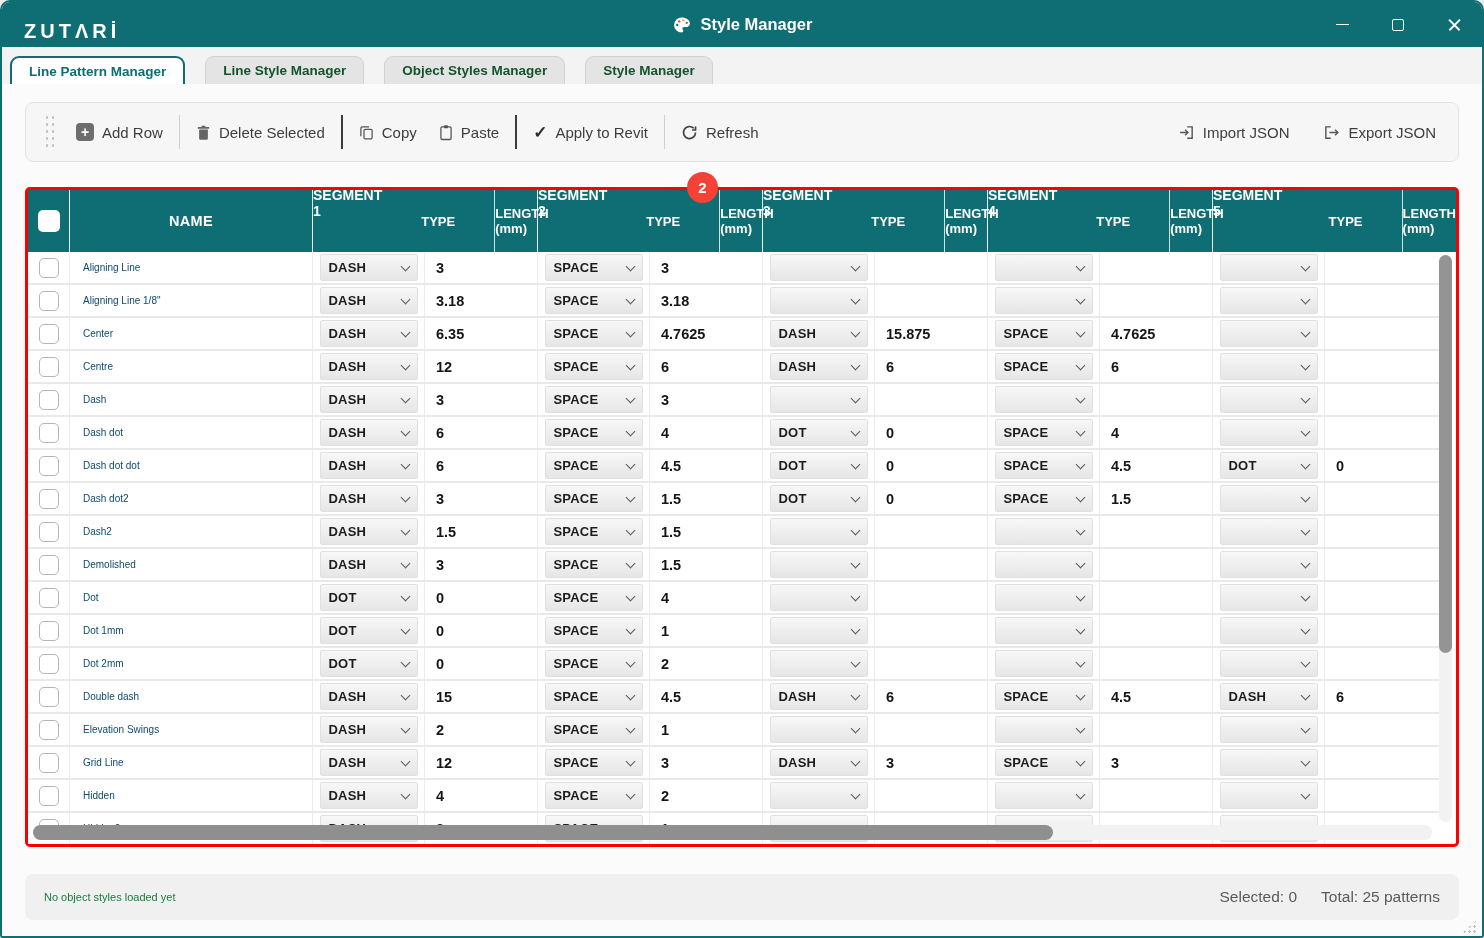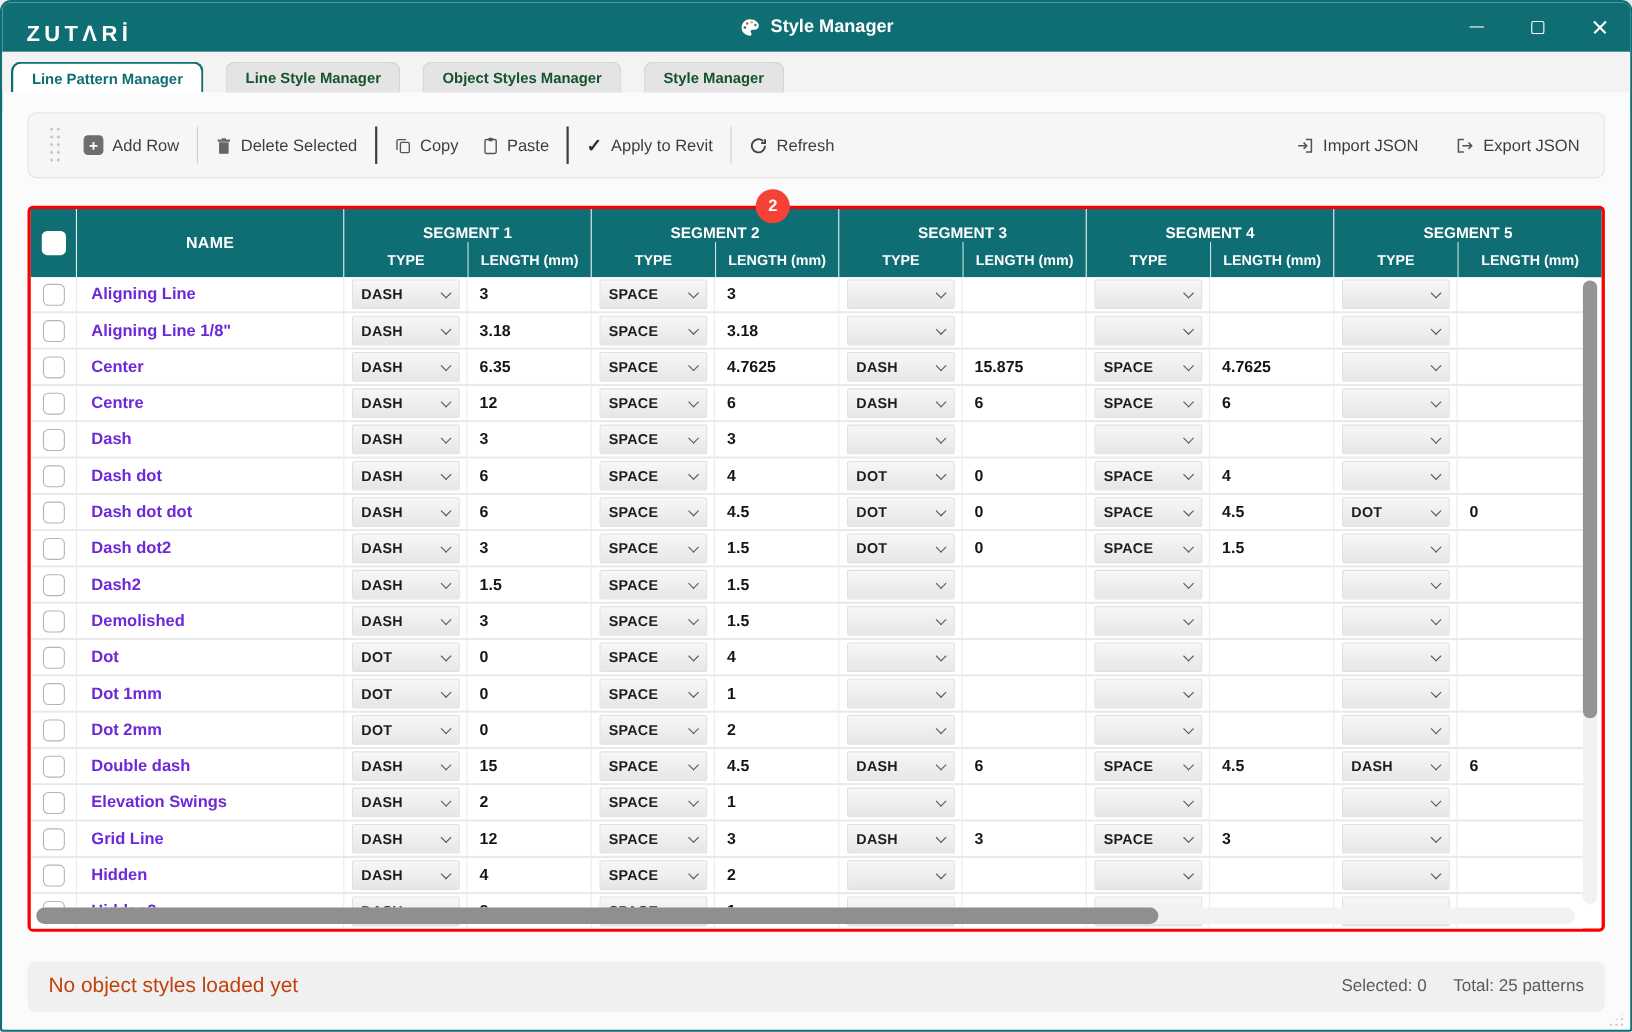--- a/index.html
+++ b/index.html
@@ -69,40 +69,40 @@
 
   .thead { display:flex; height:62px; background:#0e6e73; color:#fff; }
   .th.cb { width:42px; display:flex; align-items:center; justify-content:center;
            border-right:1px solid rgba(255,255,255,.9); }
   .hdr-checkbox { width:22px; height:22px; background:#fff; border-radius:5px;
                   cursor:pointer; }
   .th.name { width:243px; display:flex; align-items:center; justify-content:center;
              font-size:14.5px; font-weight:700; letter-spacing:.3px;
              border-right:1px solid rgba(255,255,255,.9); }
   .seg-headers { flex:1; display:flex; }
-  .th-seg { width:225px; display:flex; flex-direction:column;
+  .th-seg { width:225px; display:flex; 
             border-right:1px solid rgba(255,255,255,.9); }
   .th-seg:last-child { flex:1; border-right:none; }
   .seg-title { height:30px; display:flex; align-items:flex-end; justify-content:center;
                font-size:14px; font-weight:700; padding-bottom:1px; }
   .seg-sub { flex:1; display:flex;justify-content:space-between; }
   .seg-sub .sub { display:flex; align-items:center; justify-content:center;
                   font-size:13px; font-weight:700; }
   .seg-sub .sub.type { width:112px; }
   .seg-sub .sub.len { flex:1; border-left:1px solid rgba(255,255,255,.8); }
 
   .tbody { height:calc(660px - 6px - 62px); overflow:hidden; position:relative; }
   .trow { display:flex; height:33px; border-bottom:2px solid #e9e9e9; background:#fff;
           width:calc(100% - 17px); }
   .td { border-right:1px solid #ececec; display:flex; align-items:center; }
   .td.cb { width:42px; justify-content:center; }
   .checkbox { width:20px; height:20px; background:#fff; border:1.5px solid #b5b5b5;
               border-radius:5px; cursor:pointer; }
-  .td.name { width:243px; padding-left:13px; font-size:15px; font-weight:700;
-             color:#6d28d9; cursor:text; }
+  .td.name { width:243px; padding-left:13px; font-size:10px; font-weight:400;
+             color:#0c4a6e; cursor:text; }
   .td.type { width:112px; justify-content:center; }
   .td.len { width:113px; padding-left:11px; font-size:14.5px; font-weight:700;
             color:#151515; cursor:text; }
   .td.len:last-child { flex:1; border-right:none; }
   .dd { width:98px; height:27px; background:linear-gradient(#f7f7f7,#e6e6e6);
         border:1px solid #e0e0e0; border-radius:2px; display:flex;
         align-items:center; justify-content:space-between; padding:0 8px;
         cursor:pointer; }
   .dd-text { font-size:13px; font-weight:700; color:#1c1c1c; letter-spacing:.2px; }
   .chev { width:7px; height:7px; border-right:1.6px solid #5a5a5a;
@@ -115,21 +115,21 @@
   .vthumb { position:absolute; top:0; left:0; width:13px; height:398px;
             background:#949494; border-radius:7px; cursor:pointer; }
   .htrack { position:absolute; left:5px; right:24px; bottom:4px; height:15px;
             background:#f2f2f2; border-radius:8px; }
   .hthumb { position:absolute; top:0; left:0; width:1020px; height:15px;
             background:#8f8f8f; border-radius:8px; cursor:pointer; }
 
   
   .statusbar { margin-top:27px; height:46px; background:#f0f0f0; border-radius:8px;
                display:flex; align-items:center; padding:0 19px; }
-  .status-msg { color:#c2410c; font-size:19px; }
+  .status-msg { color:#15803d; font-size:11px; }
   .status-right { margin-left:auto; display:flex; gap:24px; color:#5a5a5a;
                   font-size:15.5px; }
   .resize-grip { position:absolute; right:4px; bottom:3px; width:16px; height:14px;
                  background-image:radial-gradient(circle,#bdbdbd 1.1px,transparent 1.3px);
                  background-size:5px 5px; clip-path:polygon(100% 0,100% 100%,0 100%);
                  cursor:nwse-resize; }
   svg { display:block; }
 </style>
 </head>
 <body>

